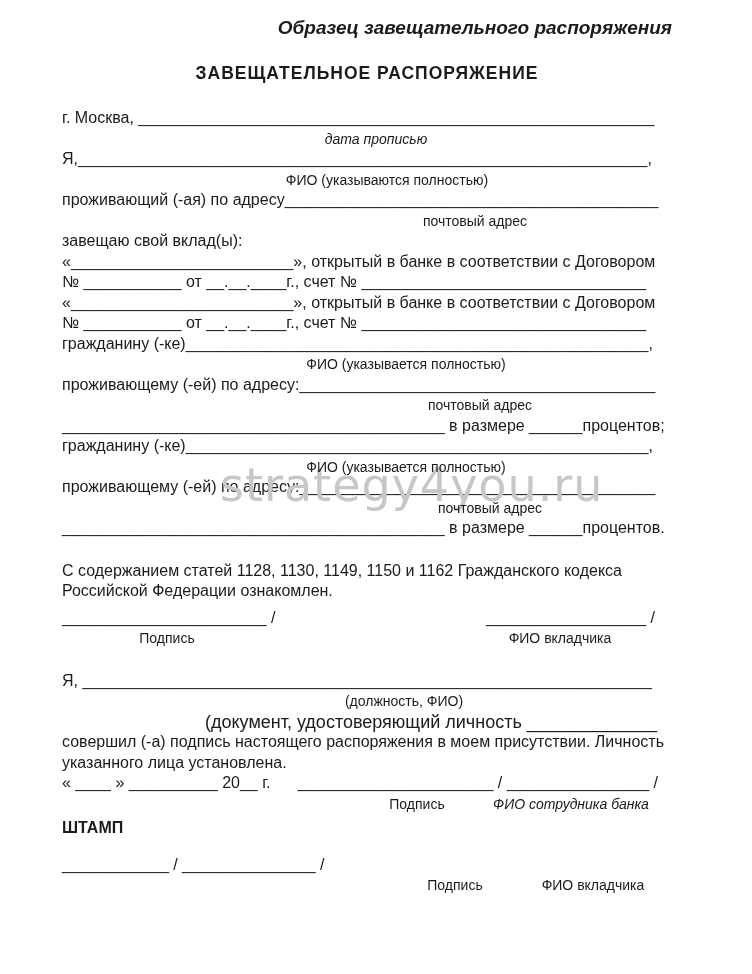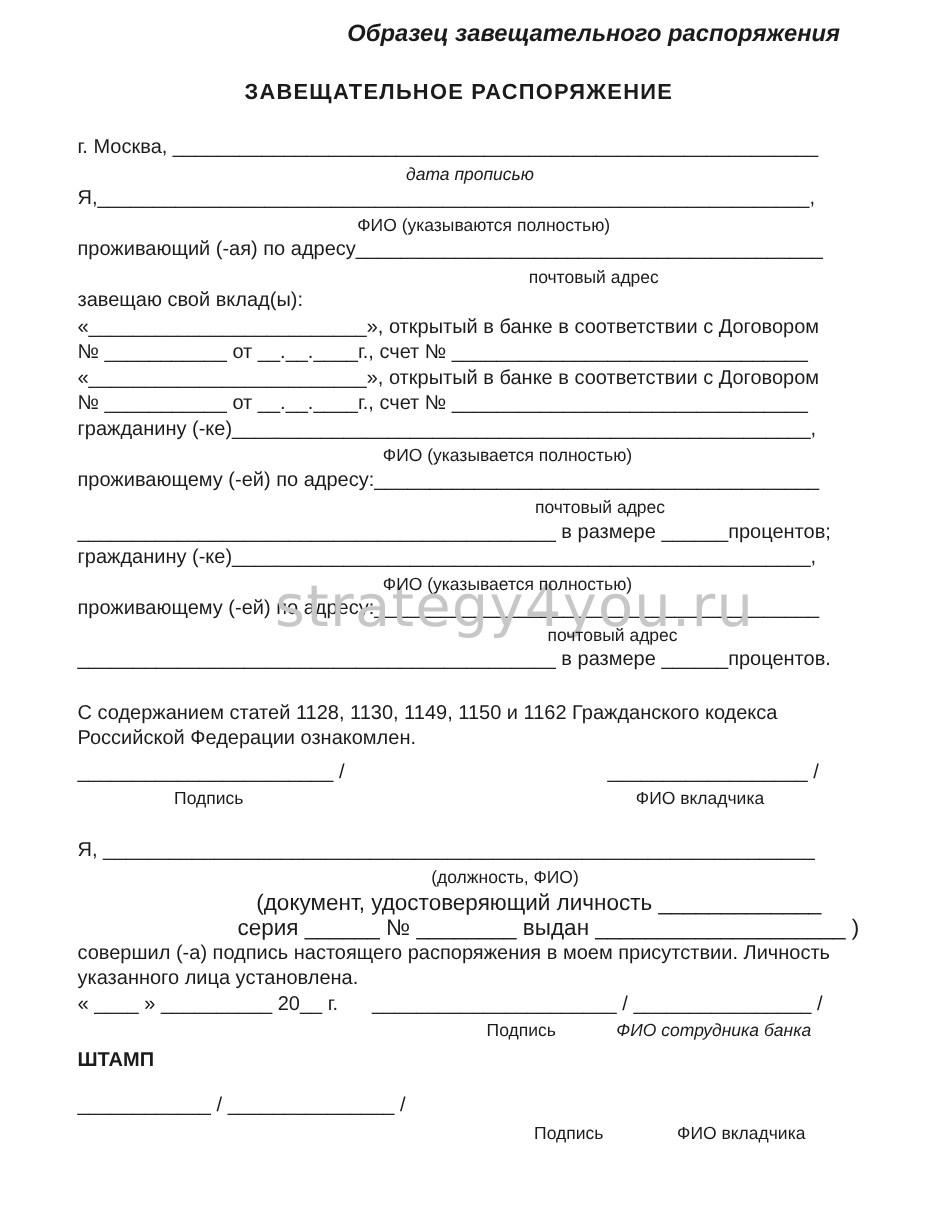--- a/index.html
+++ b/index.html
@@ -95,21 +95,20 @@
         <span class="cap l105">Подпись</span>
         <span class="cap l498">ФИО вкладчика</span>
       </div>
 
       <div class="row mt22">Я, ________________________________________________________________</div>
       <div class="caprow">
         <span class="cap l342">(должность, ФИО)</span>
       </div>
 
       <div class="small ind143">(документ, удостоверяющий личность _____________</div>
-      <div class="small ind128">серия ______ № ________ выдан ____________________ )</div>
       <div class="row">совершил (-а) подпись настоящего распоряжения в моем присутствии. Личность</div>
       <div class="row">указанного лица установлена.</div>
 
       <div class="row flexrow pr14">
         <span>« ____ » __________ 20__ г.</span>
         <span>______________________ / ________________ /</span>
       </div>
       <div class="caprow">
         <span class="cap l355">Подпись</span>
         <span class="cap l509">ФИО сотрудника банка</span>

